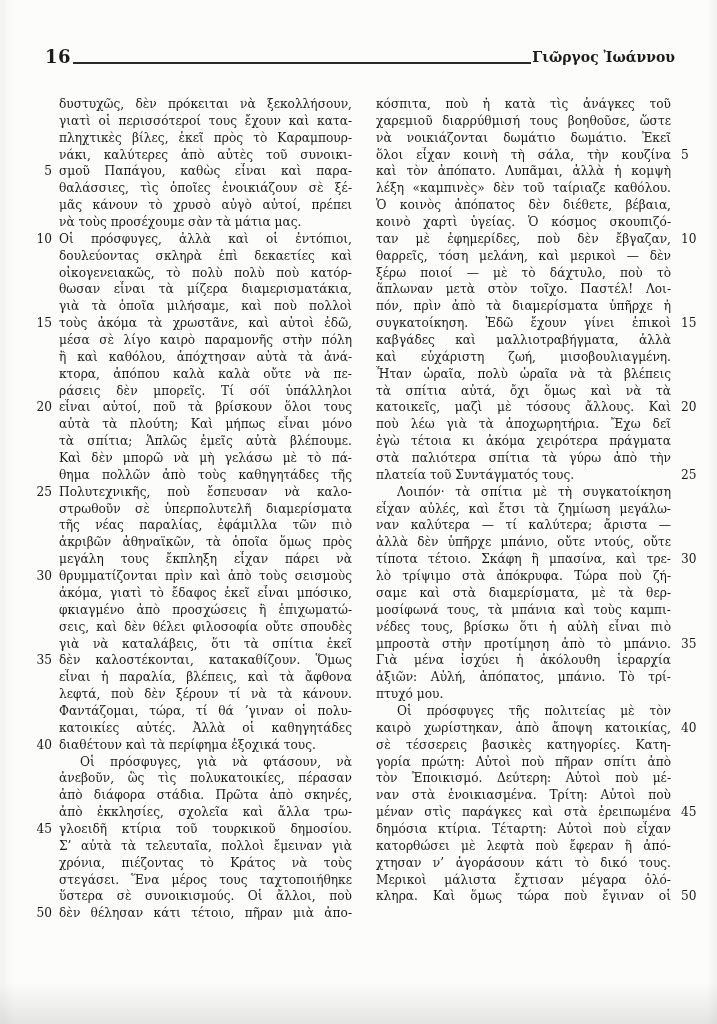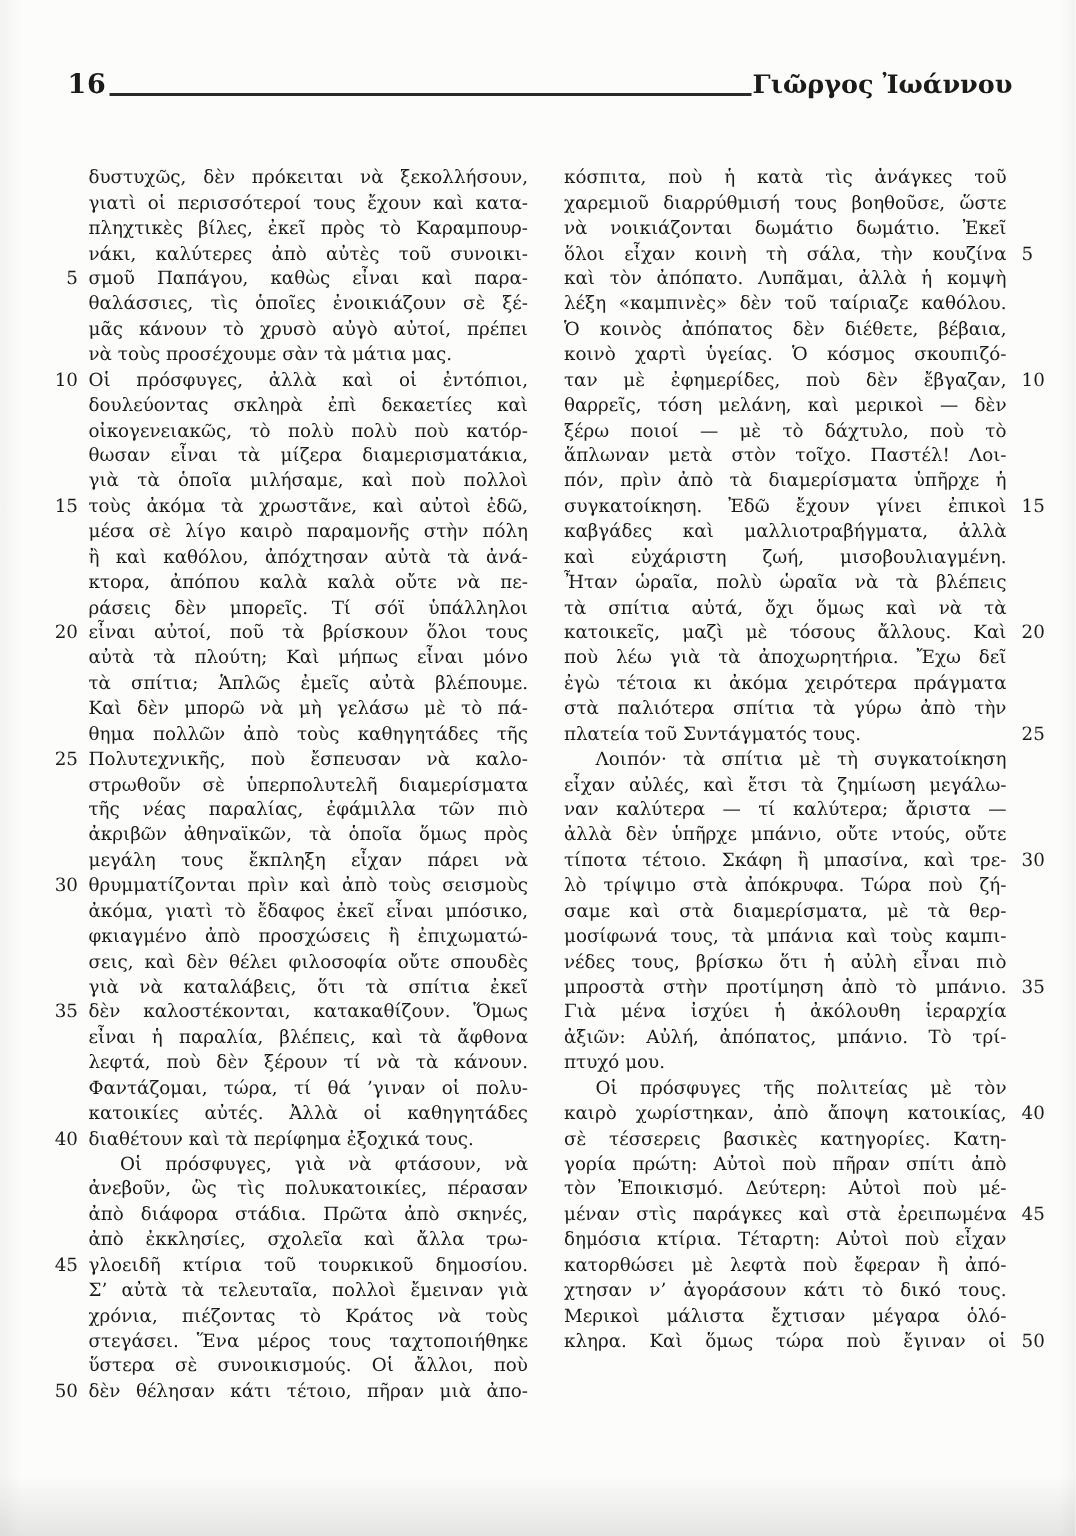--- a/index.html
+++ b/index.html
@@ -30,30 +30,29 @@
     font-size:18px; font-weight:700; line-height:20px;
     letter-spacing:.5px;
   }
   .header-rule{
     flex:1 1 auto;
     border-bottom:2px solid #2a2a2a;
     margin:0 1px 3px 2px;
     height:1px;
   }
   .author{
-    font-size:17px; font-weight:700; line-height:20px;
+    font-size:14px; font-weight:700; line-height:20px;
     white-space:nowrap;
   }
 
   
   .columns{
     position:absolute;
     top:96px; left:59px; right:46px;
     display:flex;
-    margin-top:14px;
   }
   .col{position:relative;}
   .col.left{width:293px; margin-right:24px;}
   .col.right{width:295px;}
 
   .line{
     position:relative;
     height:var(--lh);
     line-height:var(--lh);
     font-size:12.2px;
@@ -384,20 +383,23 @@
         <div class="line">
           <span class="linetext">σὲ τέσσερεις βασικὲς κατηγορίες. Κατη-</span>
         </div>
         <div class="line">
           <span class="linetext">γορία πρώτη: Αὐτοὶ ποὺ πῆραν σπίτι ἀπὸ</span>
         </div>
         <div class="line">
           <span class="linetext">τὸν Ἐποικισμό. Δεύτερη: Αὐτοὶ ποὺ μέ-</span>
         </div>
         <div class="line">
+          <span class="linetext">ναν στὰ ἐνοικιασμένα. Τρίτη: Αὐτοὶ ποὺ</span>
+        </div>
+        <div class="line">
           <span class="lineno right">45</span>
           <span class="linetext">μέναν στὶς παράγκες καὶ στὰ ἐρειπωμένα</span>
         </div>
         <div class="line">
           <span class="linetext">δημόσια κτίρια. Τέταρτη: Αὐτοὶ ποὺ εἶχαν</span>
         </div>
         <div class="line">
           <span class="linetext">κατορθώσει μὲ λεφτὰ ποὺ ἔφεραν ἢ ἀπό-</span>
         </div>
         <div class="line">

